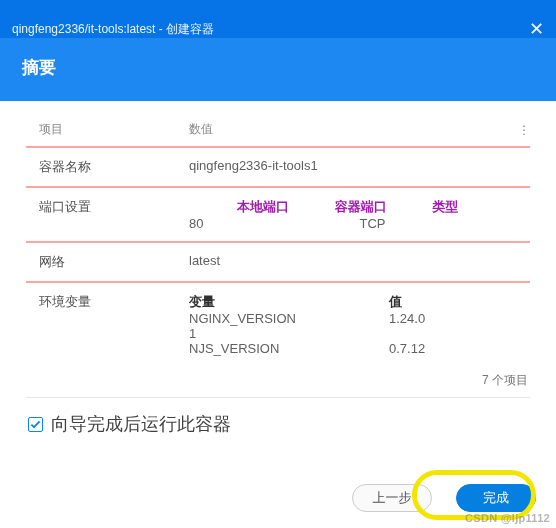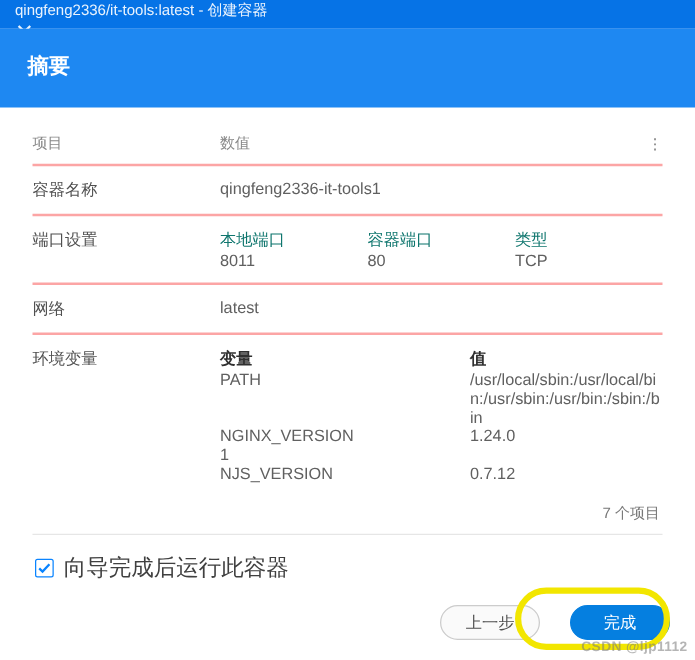--- a/index.html
+++ b/index.html
@@ -15,27 +15,26 @@
     background: #fff;
     width: 556px;
     box-shadow: 0 2px 8px rgba(0,0,0,.2);
     display: flex;
     flex-direction: column;
     height: 528px;
   }
   .titlebar {
     background: #0673e6;
     color: #eaf3fd;
-    height: 23px;
-    display: flex;
-    align-items: flex-start;
+    height: 38px;
+    display: flex;
+    align-items: flex-end;
     padding: 0 12px;
     font-size: 12px;
     font-weight: 500;
-    flex-direction: column;
   }
   .titlebar .spacer { flex: 1; }
   .close-x { color: #eaf3fd; font-size: 18px; line-height: 1; cursor: pointer; }
   .header-band {
     background: #1e88f2;
     color: #fff;
     padding: 18px 22px 22px 22px;
     font-size: 17px;
     font-weight: 600;
   }
@@ -45,32 +44,32 @@
     overflow: hidden;
     color: #606060;
   }
   .tbl-head, .tbl-row { display: flex; }
   .tbl-head {
     font-size: 12px;
     color: #888;
     padding-bottom: 8px;
     align-items: center;
   }
-  .col-k { width: 150px; flex-shrink: 0; }
+  .col-k { width: 150px; flex-shrink: 0; margin-left: 13px; }
   .col-v { flex: 1; }
   .col-menu { width: 16px; text-align: right; color: #7a7a7a; cursor: pointer; }
   .tbl-row {
     border-top: 2px solid #fca5a5;
     padding: 10px 0;
     font-size: 13px;
     align-items: flex-start;
   }
   .tbl-row .col-k { color: #505050; }
   .port-head, .port-row { display: flex; }
-  .port-head { font-weight: 400; color: #0f766e; }
+  .port-head { font-weight: 700; color: #a21caf; margin-left: 48px; }
   .port-c { flex: 1; }
   .env-head, .env-row { display: flex; }
   .env-head { font-weight: 600; color: #303030; }
   .env-k { width: 200px; flex-shrink: 0; }
   .env-v { flex: 1; word-break: break-all; }
   .items-count {
     text-align: right;
     font-size: 12px;
     color: #777;
     padding: 6px 2px 0 0;
@@ -164,44 +163,39 @@
 
     <div class="tbl-row">
       <div class="col-k">端口设置</div>
       <div class="col-v">
         <div class="port-head">
           <div class="port-c">本地端口</div>
           <div class="port-c">容器端口</div>
           <div class="port-c">类型</div>
         </div>
         <div class="port-row">
-          <div class="port-c">8011</div>
           <div class="port-c">80</div>
           <div class="port-c">TCP</div>
         </div>
       </div>
     </div>
 
     <div class="tbl-row">
       <div class="col-k">网络</div>
       <div class="col-v">latest</div>
     </div>
 
     <div class="tbl-row">
       <div class="col-k">环境变量</div>
       <div class="col-v">
         <div class="env-head">
           <div class="env-k">变量</div>
           <div class="env-v">值</div>
         </div>
         <div id="env-rows">
-            <div class="env-row">
-              <div class="env-k">PATH</div>
-              <div class="env-v">/usr/local/sbin:/usr/local/bin:/usr/sbin:/usr/bin:/sbin:/bin</div>
-            </div>
             <div class="env-row">
               <div class="env-k">NGINX_VERSION</div>
               <div class="env-v">1.24.0</div>
             </div>
             <div class="env-row">
               <div class="env-v">1</div>
             </div>
             <div class="env-row">
               <div class="env-k">NJS_VERSION</div>
               <div class="env-v">0.7.12</div>

